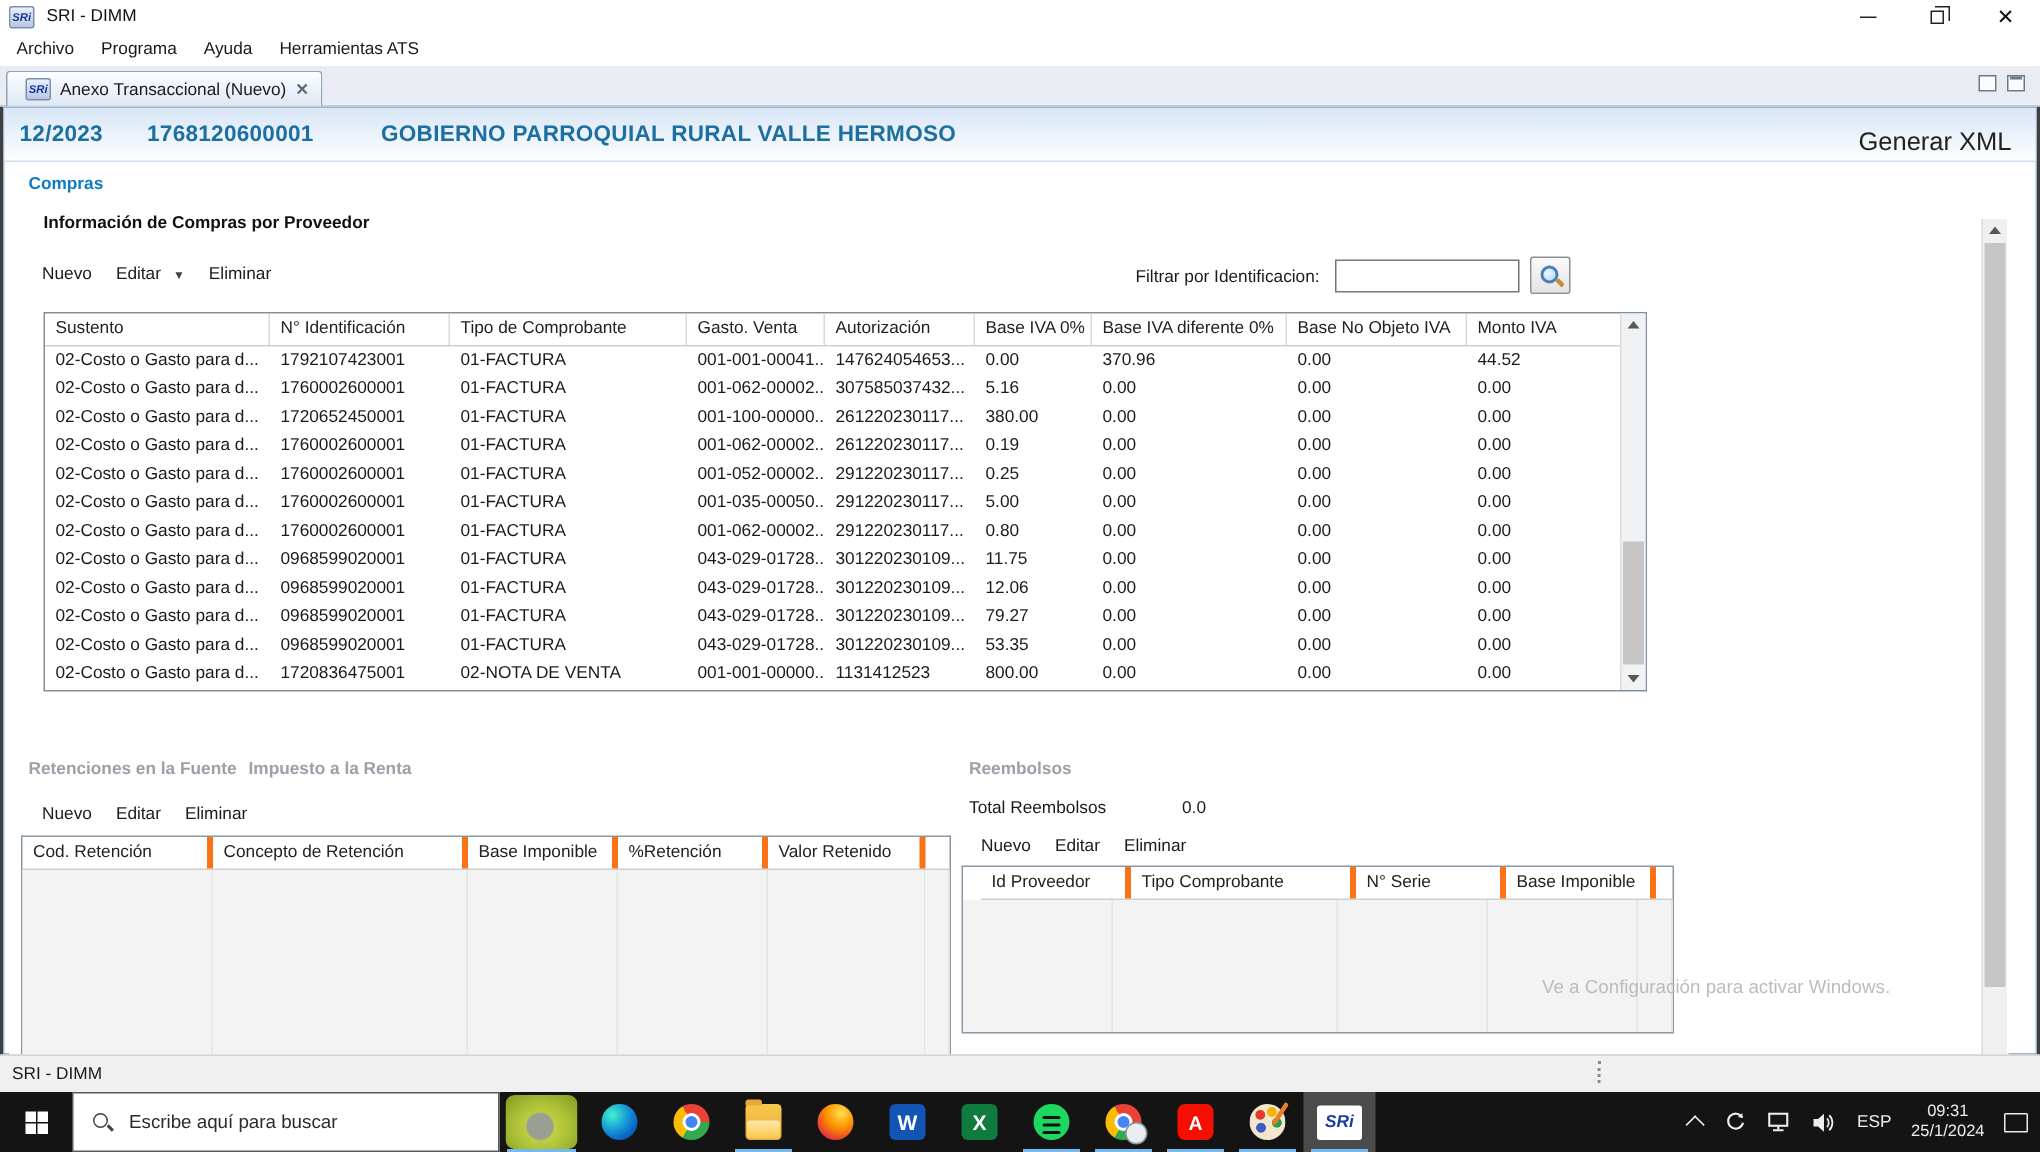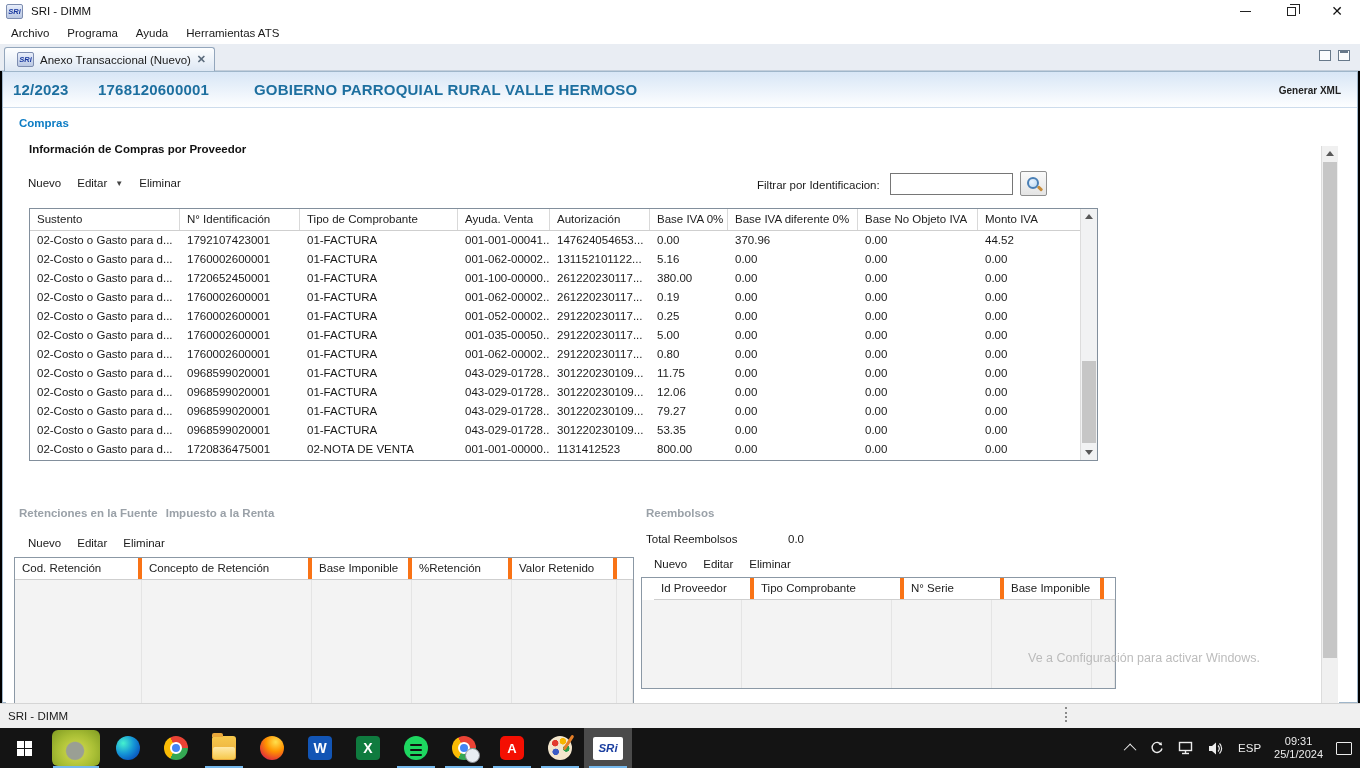--- a/index.html
+++ b/index.html
@@ -1,17 +1,17 @@
 <!DOCTYPE html>
 <html><head>
 <meta charset="utf-8">
 <style>
   * { margin:0; padding:0; box-sizing:border-box; }
   html,body { width:1360px; height:768px; overflow:hidden; font-family:"Liberation Sans",sans-serif; }
-  .screen { position:relative; width:1360px; height:768px; background:#000000; overflow:hidden; }
+  .screen { position:relative; width:1360px; height:768px; background:#404040; overflow:hidden; }
 
   
   .titlebar { position:absolute; left:0; top:0; width:1360px; height:22px; background:#fff; display:flex; align-items:center; }
   .sri-logo { width:17px; height:15px; margin-left:6px; background:linear-gradient(#e8eefb,#b9c7e2); border:1px solid #7d8db0; border-radius:2px; display:flex; align-items:center; justify-content:center; }
   .sri-logo::after { content:"SRi"; font-size:7.5px; font-weight:bold; font-style:italic; color:#17379e; }
   .titlebar .t-text { margin-left:8px; font-size:11.5px; color:#111; }
   .win-controls { position:absolute; right:0; top:0; height:22px; display:flex; }
   .win-btn { width:46px; height:22px; display:flex; align-items:center; justify-content:center; color:#222; }
   .glyph-min { width:11px; height:1px; background:#222; }
   .glyph-restore { width:9px; height:9px; border:1px solid #222; background:#fff; position:relative; }
@@ -30,21 +30,21 @@
   .view-controls { position:absolute; right:10px; top:6px; display:flex; gap:7px; }
   .mini-ico { width:12px; height:11px; border:1px solid #68798a; background:#fbfcfd; position:relative; }
   .mini-ico.minimize::after { content:""; position:absolute; left:1px; right:1px; top:0; height:3px; background:#68798a; opacity:.0; border-bottom:1px solid #68798a; }
   .mini-ico.maximize::after { content:""; position:absolute; left:1px; right:1px; top:0; height:2px; background:#68798a; }
 
   
   .outer-panel { position:absolute; left:2px; top:71px; width:1356px; height:632px; background:#fff; border:1px solid #9fb6ca; }
   .header-band { position:absolute; left:0; top:0; width:100%; height:36px; background:linear-gradient(#d8e6f6,#fdfeff); border-bottom:1px solid #cddcec; }
   .hb-text { position:absolute; top:9px; font-size:15px; font-weight:bold; color:#1d6f9f; letter-spacing:.2px; }
   .hb-period { left:10px; } .hb-ruc { left:95px; } .hb-entity { left:251px; }
-  .generate-xml { position:absolute; right:16px; top:13px; font-size:10px; color:#222;font-weight:bold; }
+  .generate-xml { position:absolute; right:16px; top:13px; font-size:17px; color:#222; }
 
   
   .content { position:absolute; left:3px; top:37px; width:1333px; height:594px; background:#fff; overflow:hidden; }
   .section-label { position:absolute; left:13px; top:8px; font-size:11.5px; font-weight:bold; color:#0c7cc4; }
   .info-title { position:absolute; left:23px; top:34px; font-size:11.5px; font-weight:bold; color:#111; }
   .toolbar { position:absolute; display:flex; align-items:center; font-size:11.5px; color:#1a1a1a; gap:16px; }
   .tb-main { left:22px; top:68px; }
   .caret { font-size:8px; color:#444; margin-left:-8px; }
   .filter-label { position:absolute; left:751px; top:70px; font-size:11.5px; color:#1a1a1a; }
   .filter-input { position:absolute; left:884px; top:64px; width:123px; height:22px; border:1px solid #767676; font-size:11.5px; padding:0 4px; font-family:"Liberation Sans",sans-serif; }
@@ -212,21 +212,21 @@
       <div class="filter-btn">
           <span class="mag"></span>
         </div>
 
       <div class="main-table">
         <div class="mt-head grid-cols">
 
         <div class="hcell">Sustento</div>
             <div class="hcell">N° Identificación</div>
             <div class="hcell">Tipo de Comprobante</div>
-            <div class="hcell">Ayuda. Venta</div>
+            <div class="hcell">Gasto. Venta</div>
             <div class="hcell">Autorización</div>
             <div class="hcell">Base IVA 0%</div>
             <div class="hcell">Base IVA diferente 0%</div>
             <div class="hcell">Base No Objeto IVA</div>
             <div class="hcell">Monto IVA</div>
           </div>
         <div class="mt-body">
 
             <div class="mt-row grid-cols">
               <div class="cell">02-Costo o Gasto para d...</div>
@@ -238,21 +238,21 @@
               <div class="cell">370.96</div>
               <div class="cell">0.00</div>
               <div class="cell">44.52</div>
             </div>
 
             <div class="mt-row grid-cols">
               <div class="cell">02-Costo o Gasto para d...</div>
               <div class="cell">1760002600001</div>
               <div class="cell">01-FACTURA</div>
               <div class="cell">001-062-00002...</div>
-              <div class="cell">131152101122...</div>
+              <div class="cell">307585037432...</div>
               <div class="cell">5.16</div>
               <div class="cell">0.00</div>
               <div class="cell">0.00</div>
               <div class="cell">0.00</div>
             </div>
 
             <div class="mt-row grid-cols">
               <div class="cell">02-Costo o Gasto para d...</div>
               <div class="cell">1720652450001</div>
               <div class="cell">01-FACTURA</div>
@@ -455,20 +455,24 @@
   </div>
 
   <div class="taskbar">
     <div class="start-btn">
       <span class="win-logo">
           <i></i>
           <i></i>
           <i></i>
           <i></i>
         </span>
+    </div>
+    <div class="search-box">
+      <span class="mag-dark"></span>
+      <input type="text" placeholder="Escribe aquí para buscar" style="">
     </div>
     <div style="display:flex;">
 
     <div class="tb-btn running k-model3d">
           <span class="ic"></span>
         </div>
         <div class="tb-btn k-edge">
           <span class="ic"></span>
         </div>
         <div class="tb-btn k-chrome">

